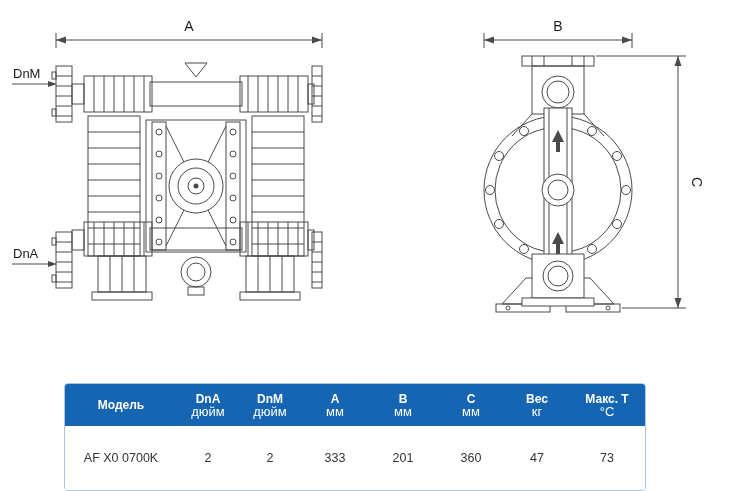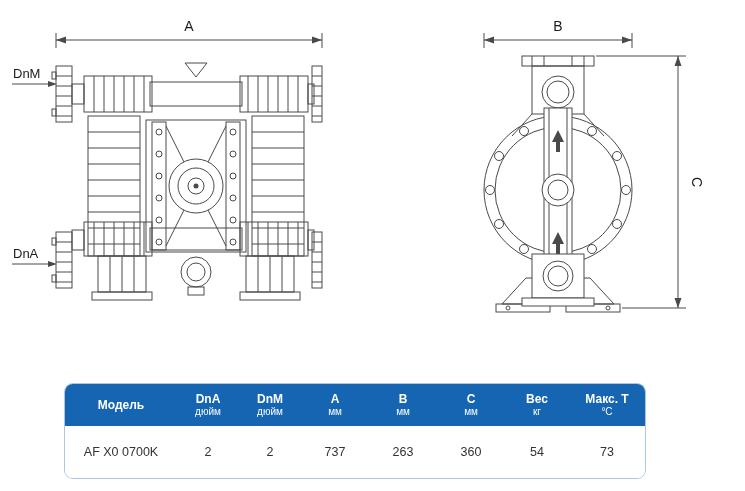--- a/index.html
+++ b/index.html
@@ -10,35 +10,35 @@
     background:#ffffff; overflow:hidden;
   }
   .drawing { position:absolute; left:0; top:0; }
   svg text {
     font-family:"Liberation Sans", sans-serif;
     fill:#1a1a1a;
   }
   
   .table-wrap {
     position:absolute; left:64px; top:383px; width:582px;
-    border:1px solid #a9c6e3; border-radius:9px; overflow:hidden;
+    border:1px solid #a9c6e3; border-radius:4px; overflow:hidden;
     background:#ffffff;
   }
   table.spec { width:100%; border-collapse:collapse; table-layout:fixed; }
   table.spec thead th {
     background:#1565b3; color:#ffffff;
     vertical-align:middle; text-align:center;
     padding:5px 2px 6px 2px; height:42px;
   }
   .th-label { display:block; font-size:12px; font-weight:bold; line-height:14px; }
-  .th-unit  { display:block; font-size:10px; font-weight:normal; line-height:12px; }
+  .th-unit  { display:block; font-size:13px; font-weight:normal; line-height:12px; }
   table.spec tbody td {
     background:#ffffff; color:#333333;
     text-align:center; font-size:12.5px;
-    padding:19px 2px; height:27px;
+    padding:25px 2px; height:27px;
   }
 </style>
 </head>
 <body>
 
 <div class="canvas">
 
   <svg class="drawing" width="745" height="370" viewBox="0 0 745 370">
 
     <g stroke="#4a4a4a" stroke-width="1" fill="none">
@@ -253,23 +253,23 @@
             <span class="th-label">Макс. T</span>
             <span class="th-unit">°C</span>
           </th>
         </tr>
       </thead>
       <tbody>
         <tr>
           <td>AF X0 0700K</td>
           <td>2</td>
           <td>2</td>
-          <td>737</td>
-          <td>263</td>
+          <td>333</td>
+          <td>201</td>
           <td>360</td>
-          <td>54</td>
+          <td>47</td>
           <td>73</td>
         </tr>
       </tbody>
     </table>
   </div>
 
 </div>
 
 </body></html>

